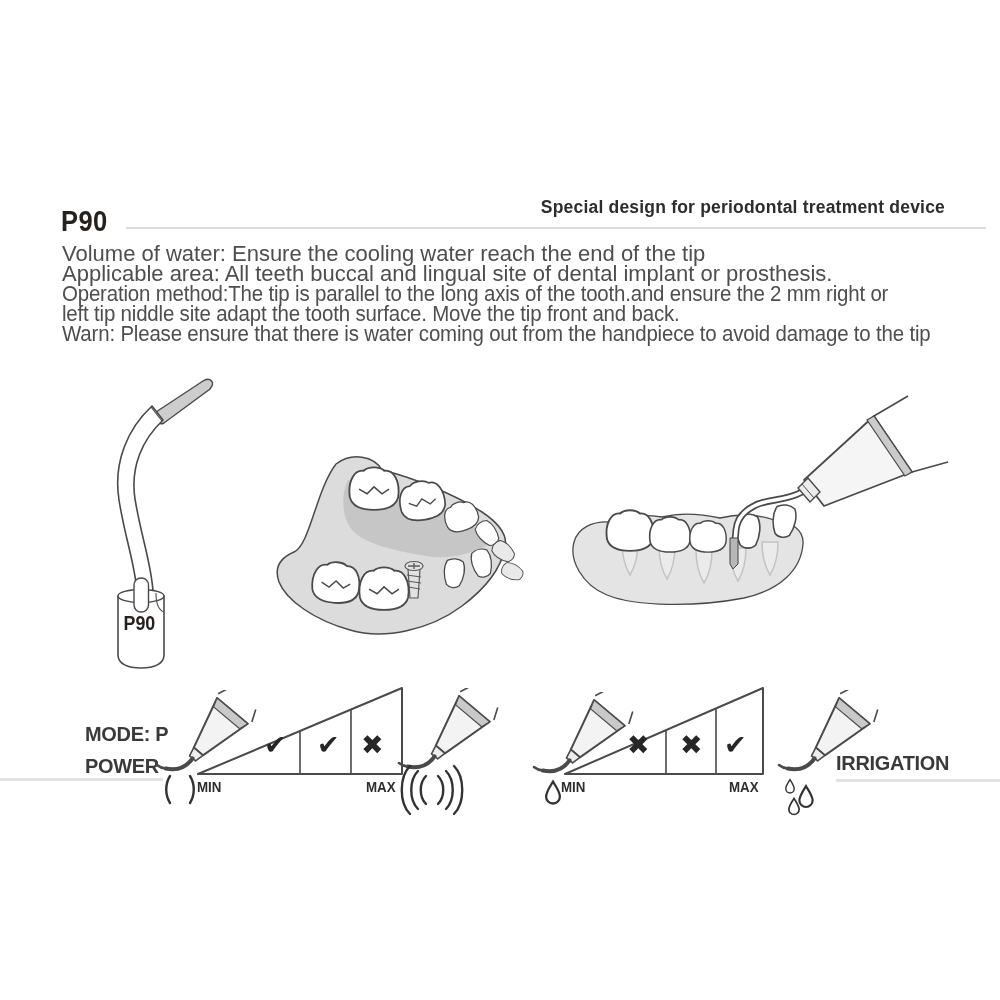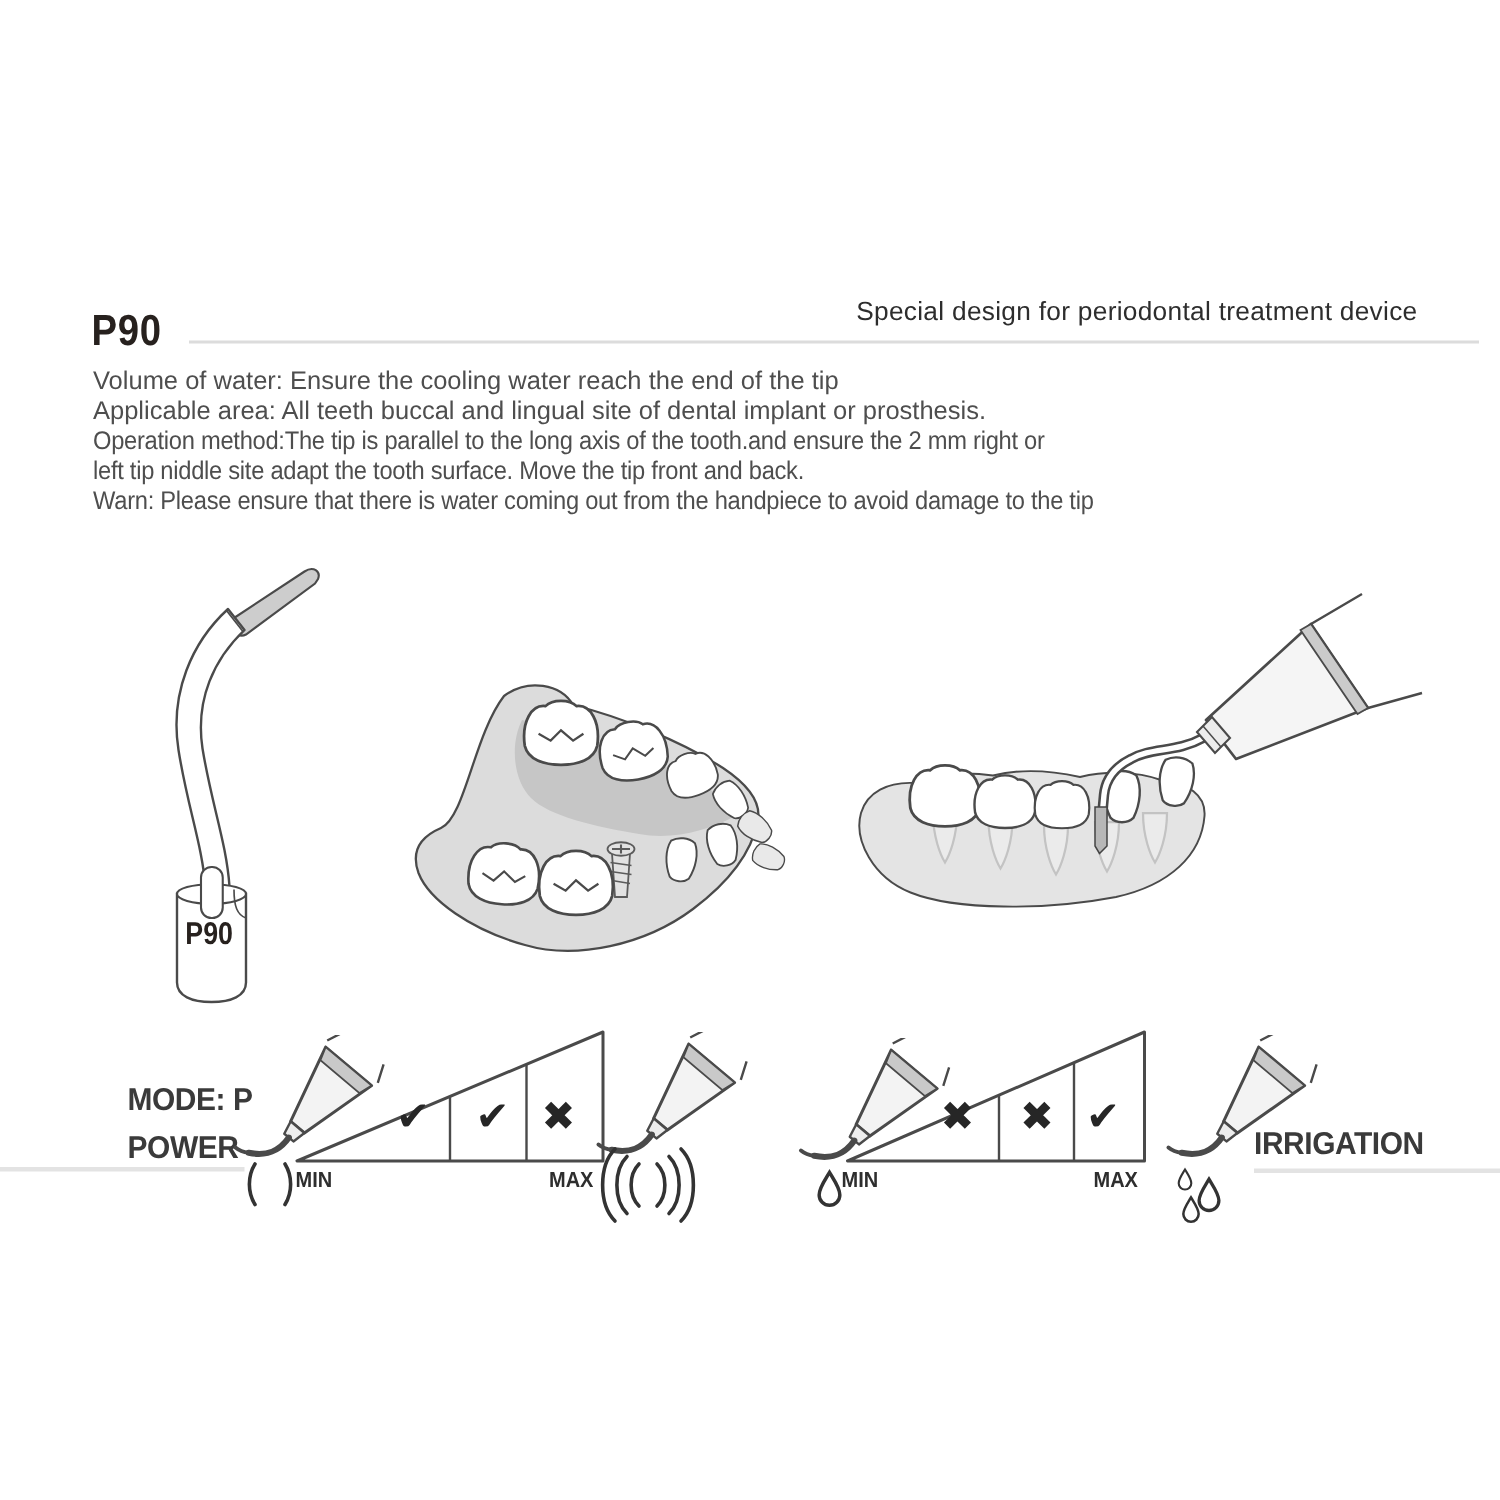--- a/index.html
+++ b/index.html
@@ -1,25 +1,25 @@
 <!DOCTYPE html>
 <html><head>
 <meta charset="utf-8">
 <style>
   html,body { margin:0; padding:0; background:#fff; }
   .page { position:relative; width:1000px; height:1000px; background:#fff;
           font-family:"Liberation Sans", sans-serif; overflow:hidden; }
   .abs { position:absolute; }
 
-  .tagline { top:197px; right:55px; font-size:17.5px; font-weight:400; color:#2d2d2d; letter-spacing:0.2px; }
+  .tagline { top:197px; right:55px; font-size:17.5px; font-weight:700; color:#2d2d2d; letter-spacing:0.2px; }
   .header-rule { top:227px; left:126px; width:860px; height:2px; background:#dcdcdc; }
   .model-title { top:205px; left:61px; font-size:29px; font-weight:800; color:#27211e;
                  letter-spacing:0.5px; transform:scaleX(0.88); transform-origin:left top; }
 
-  .desc { top:244px; left:62px; width:930px; color:#4e4e4e; font-size:17px; line-height:20px; }
+  .desc { top:244px; left:62px; width:930px; color:#4e4e4e; font-size:22px; line-height:20px; }
   .desc .ln { white-space:nowrap; }
   .desc .cond { transform:scaleX(0.93); transform-origin:left; letter-spacing:-0.2px; }
 
   .tip-base-label { left:119px; top:611px; width:48px; text-align:center; font-size:21px; font-weight:800;
                     color:#27211e; transform:scaleX(0.85); transform-origin:left top; }
 
   .diagram-label { font-weight:700; color:#3a3a3a; font-size:21px; letter-spacing:-0.3px;
                    transform:scaleX(0.95); transform-origin:left top; white-space:nowrap; }
   .mode-label { left:85px; top:722px; }
   .power-label { left:85px; top:754px; }

